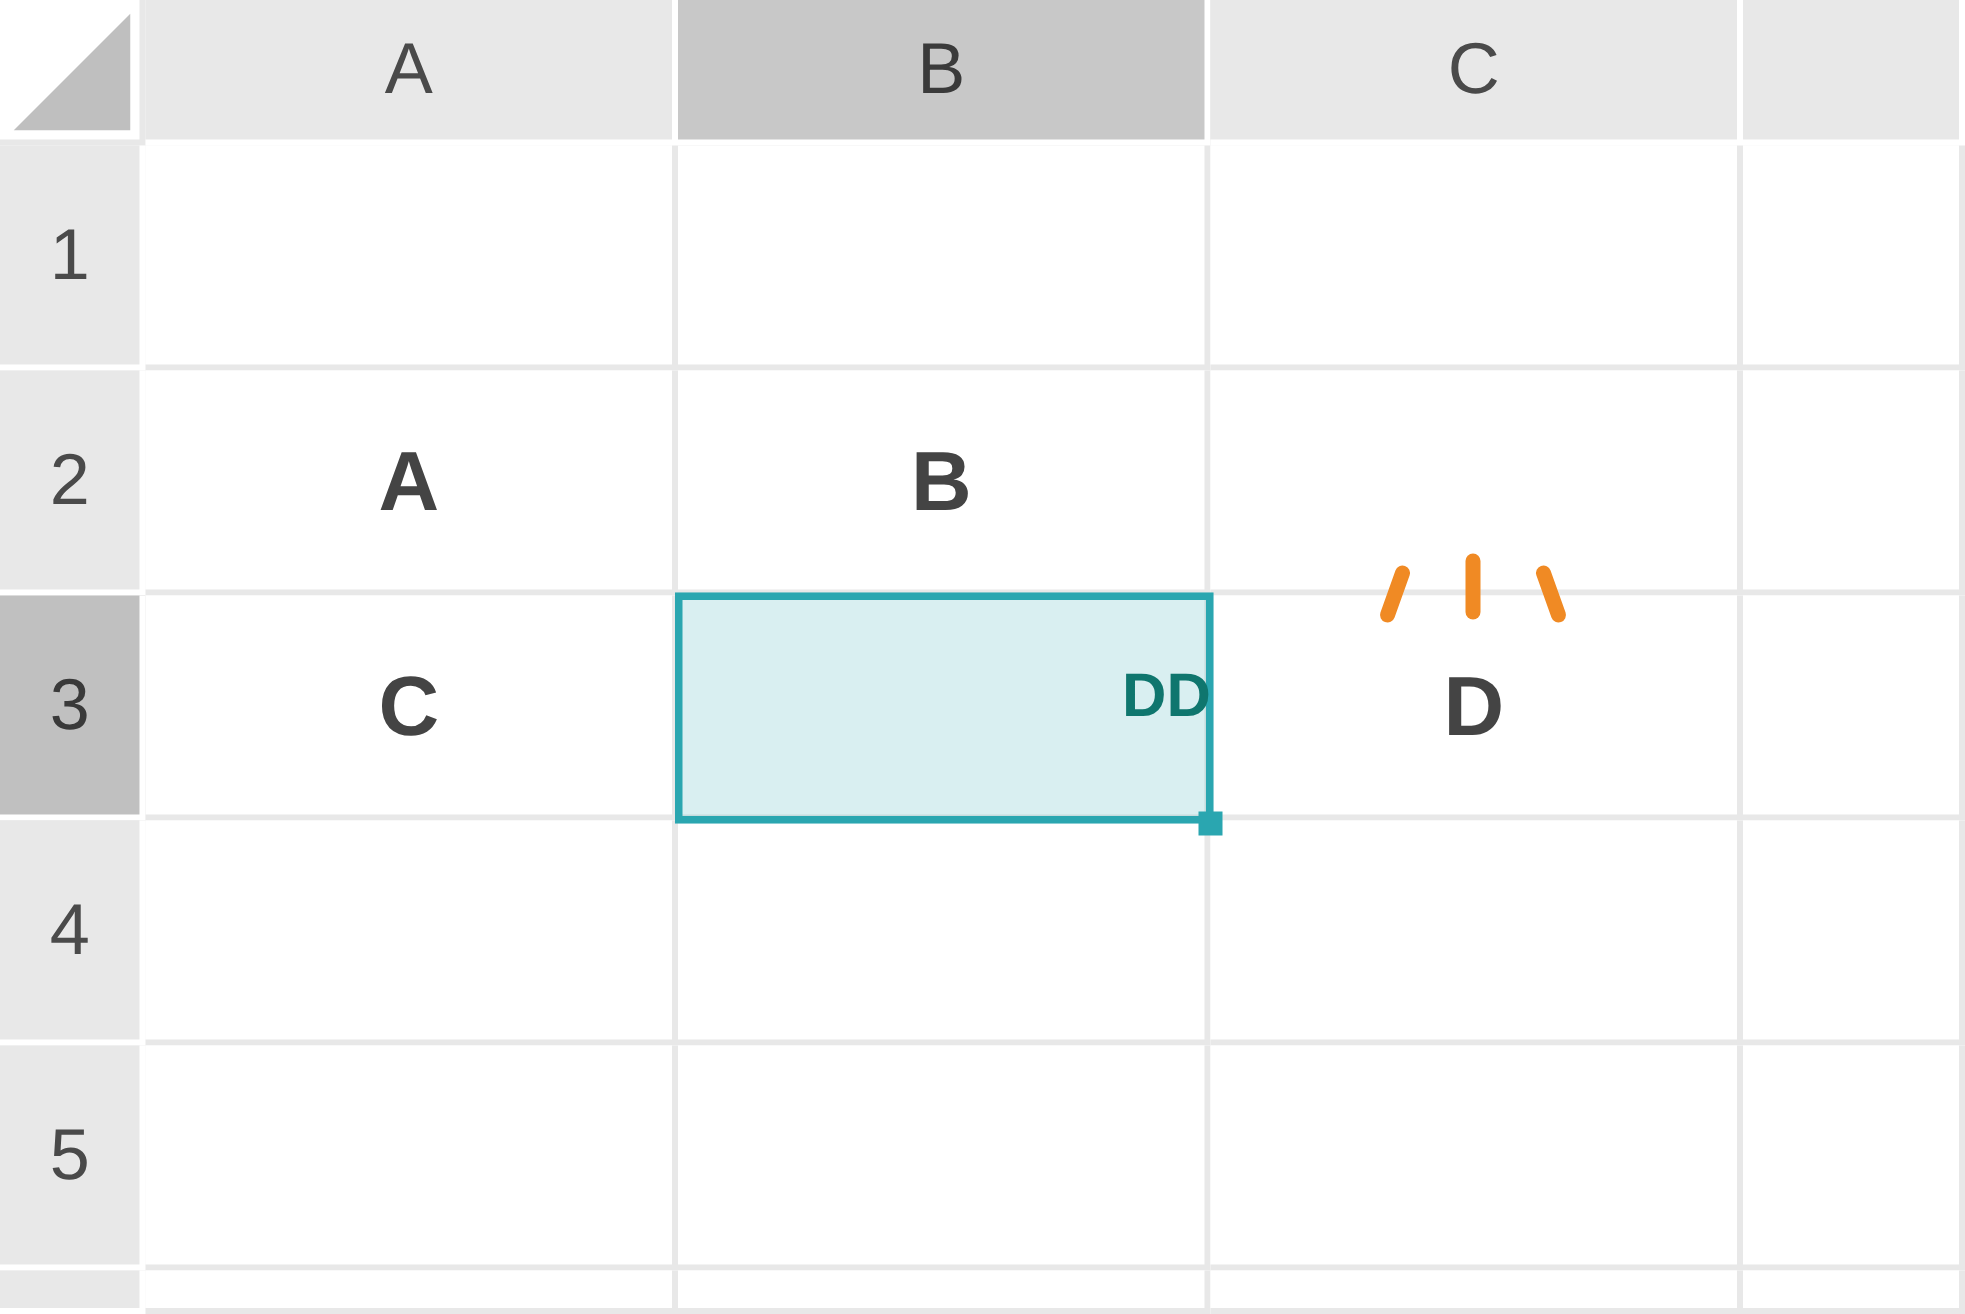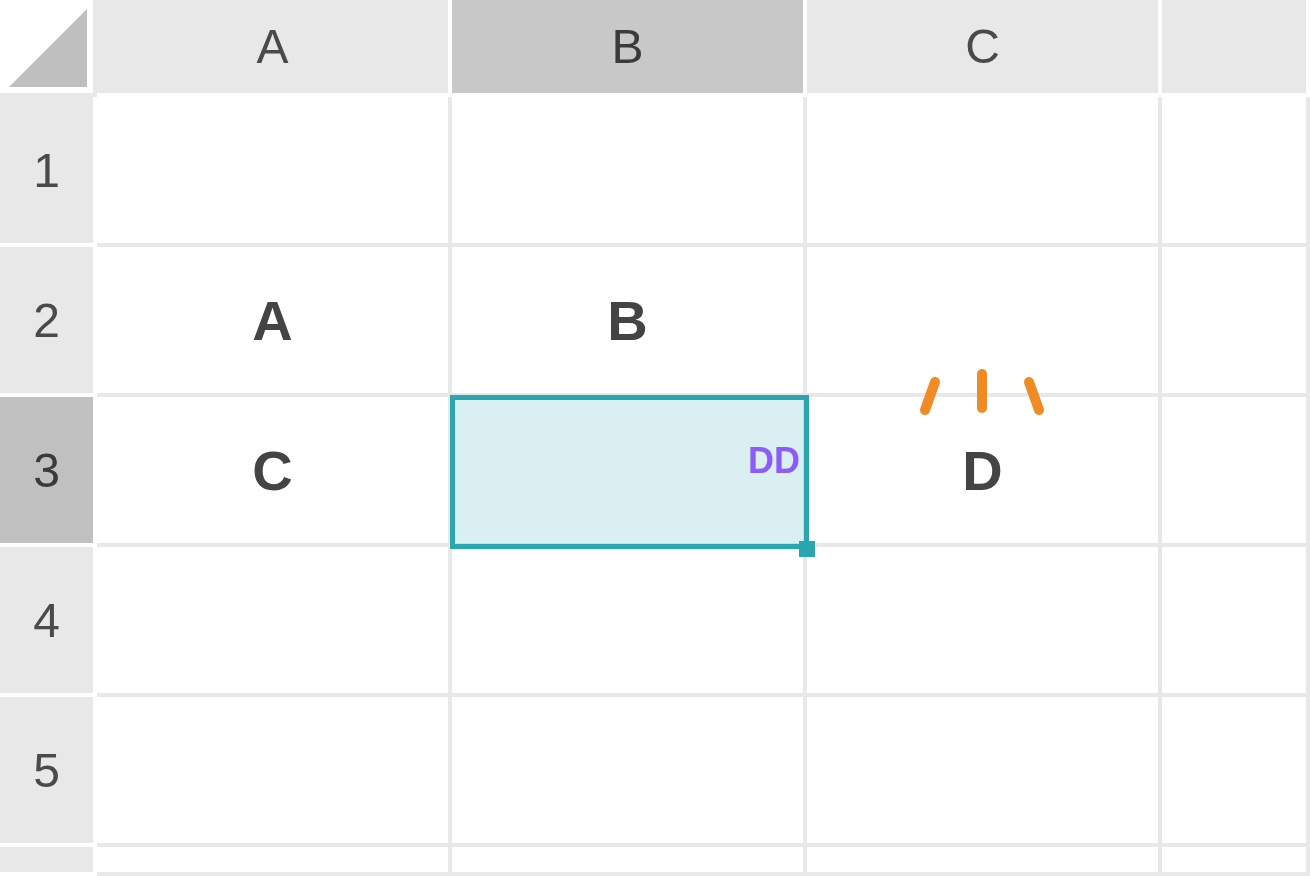--- a/index.html
+++ b/index.html
@@ -78,23 +78,23 @@
     pointer-events: none;
   }
   .fill-handle {
     position: absolute;
     width: 16px; height: 16px;
     background: #2aa6b0;
   }
   
   .ghost-text {
     position: absolute;
-    font-size: 36px;
+    font-size: 41px;
     font-weight: 600;
-    color: #8b5cf6;
+    color: #0f766e;
     pointer-events: none;
     text-align: center;
   }
   
   .spark {
     position:absolute;
     pointer-events:none;
   }
 </style>
 </head>

